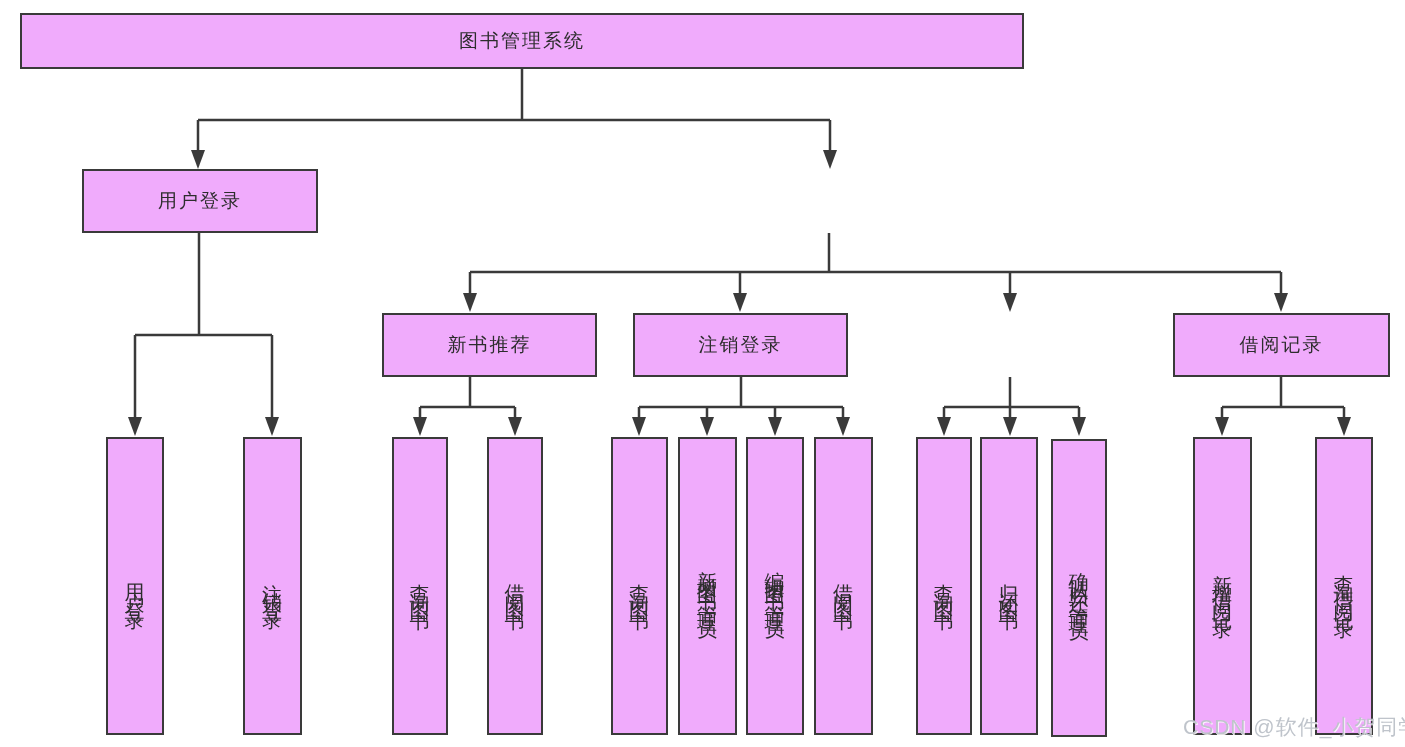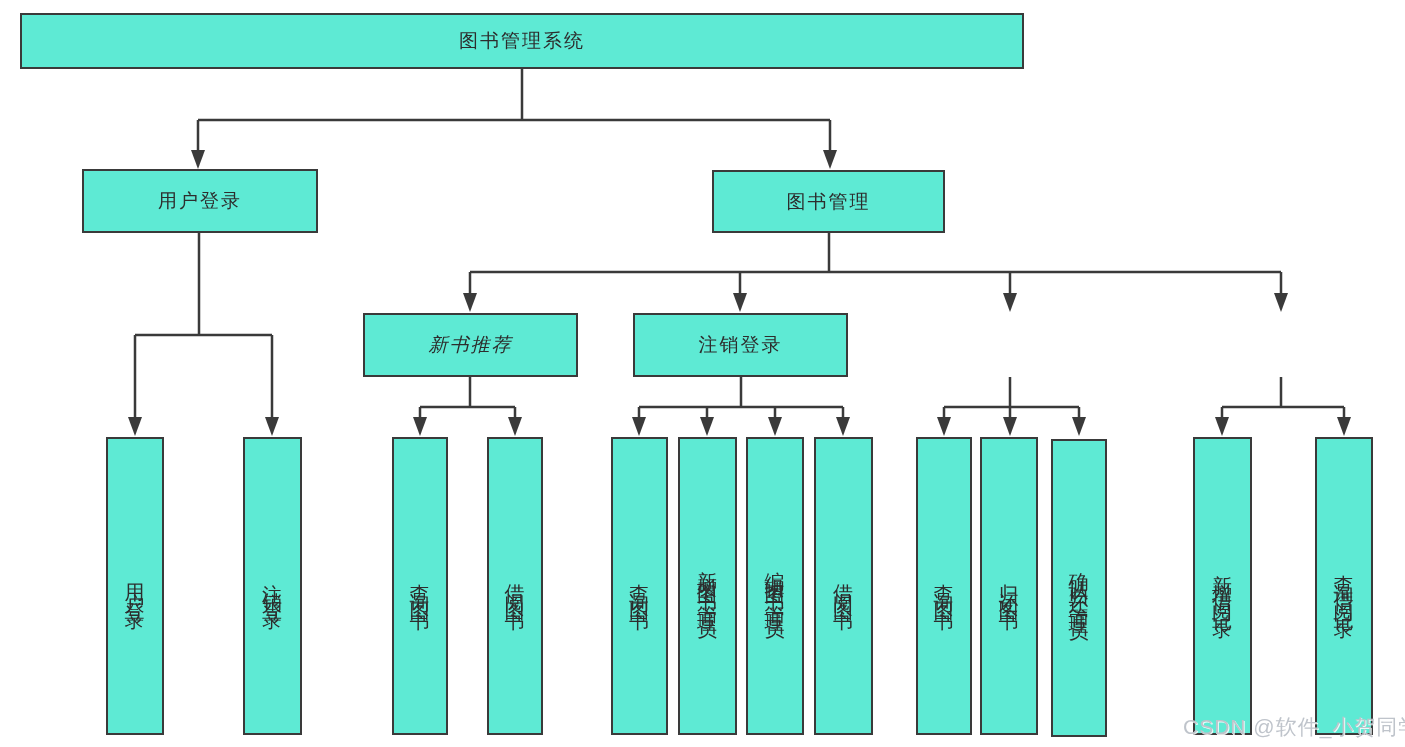--- a/index.html
+++ b/index.html
@@ -13,21 +13,21 @@
   }
   .connectors {
     position: absolute;
     left: 0; top: 0;
     width: 1405px; height: 747px;
     pointer-events: none;
   }
   .box {
     position: absolute;
     box-sizing: border-box;
-    background: #5eead4;
+    background: #f0abfc;
     border: 2.5px solid #3a3a3a;
     display: flex;
     align-items: center;
     justify-content: center;
     color: #2d2d2d;
   }
   .h-label {
     font-size: 19px;
     letter-spacing: 2px;
     white-space: nowrap;
@@ -49,21 +49,21 @@
     color: #bfc4cb;
     letter-spacing: 1px;
     white-space: nowrap;
     text-shadow: 1px 1px 0 rgba(255,255,255,0.85);
     z-index: 5;
   }
   
   #root-box        { left: 20px;   top: 13px;  width: 1004px; height: 56px; }
   #l2-user-login   { left: 82px;   top: 169px; width: 236px;  height: 64px; }
   #l2-book-mgmt    { left: 712px;  top: 170px; width: 233px;  height: 63px; }
-  #l3-newbook      { left: 363px;  top: 313px; width: 215px;  height: 64px; font-style: italic; }
+  #l3-newbook      { left: 382px;  top: 313px; width: 215px;  height: 64px; }
   #l3-borrowing    { left: 633px;  top: 313px; width: 215px;  height: 64px; }
   #l3-current      { left: 903px;  top: 313px; width: 215px;  height: 64px; }
   #l3-records      { left: 1173px; top: 313px; width: 217px;  height: 64px; }
   #leaf-a1 { left: 106px;  top: 437px; width: 58px; height: 298px; }
   #leaf-a2 { left: 243px;  top: 437px; width: 59px; height: 298px; }
   #leaf-b1 { left: 392px;  top: 437px; width: 56px; height: 298px; }
   #leaf-b2 { left: 487px;  top: 437px; width: 56px; height: 298px; }
   #leaf-c1 { left: 611px;  top: 437px; width: 57px; height: 298px; }
   #leaf-c2 { left: 678px;  top: 437px; width: 59px; height: 298px; }
   #leaf-c3 { left: 746px;  top: 437px; width: 58px; height: 298px; }
@@ -119,29 +119,29 @@
     </g>
   </svg>
 
   <div class="box" id="root-box">
     <span class="h-label">图书管理系统</span>
   </div>
 
   <div class="box" id="l2-user-login">
     <span class="h-label">用户登录</span>
   </div>
-  <div class="box" id="l2-book-mgmt">
-    <span class="h-label">图书管理</span>
-  </div>
 
   <div class="box" id="l3-newbook">
     <span class="h-label">新书推荐</span>
   </div>
   <div class="box" id="l3-borrowing">
     <span class="h-label">注销登录</span>
+  </div>
+  <div class="box" id="l3-records">
+    <span class="h-label">借阅记录</span>
   </div>
 
   <div class="box" id="leaf-a1">
     <span class="v-label">用户登录</span>
   </div>
   <div class="box" id="leaf-a2">
     <span class="v-label">注销登录</span>
   </div>
 
   <div class="box" id="leaf-b1">

